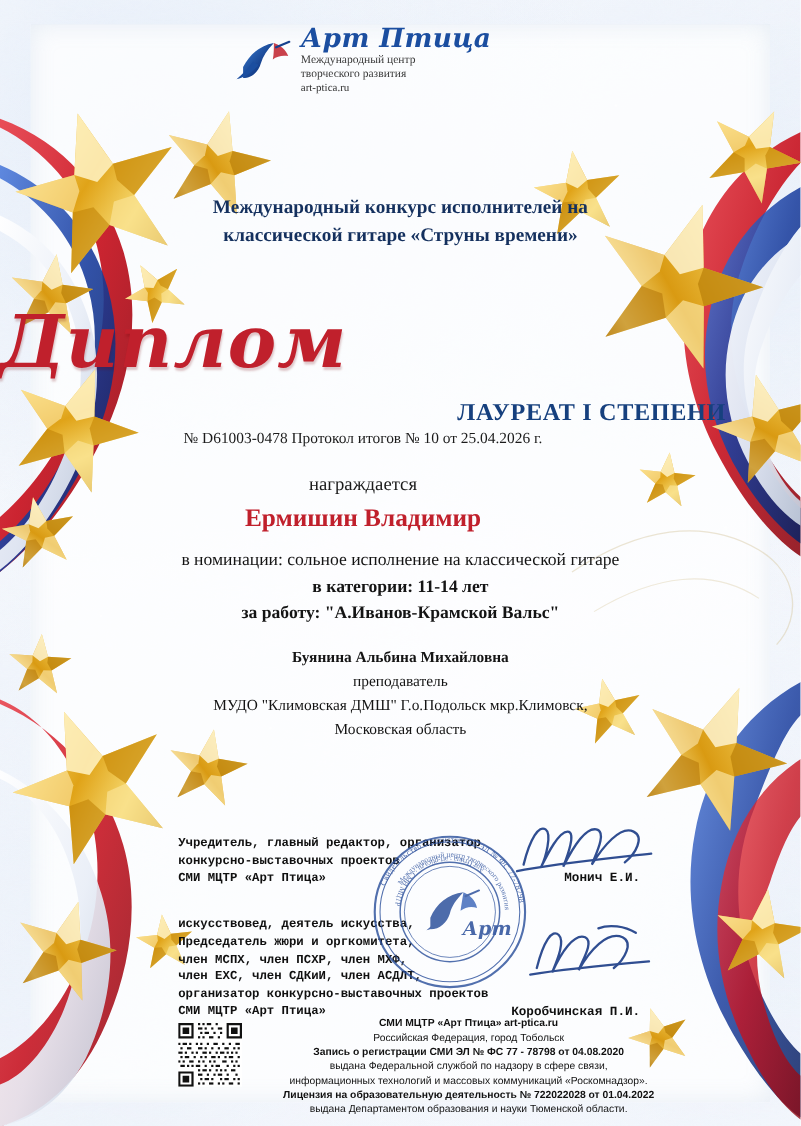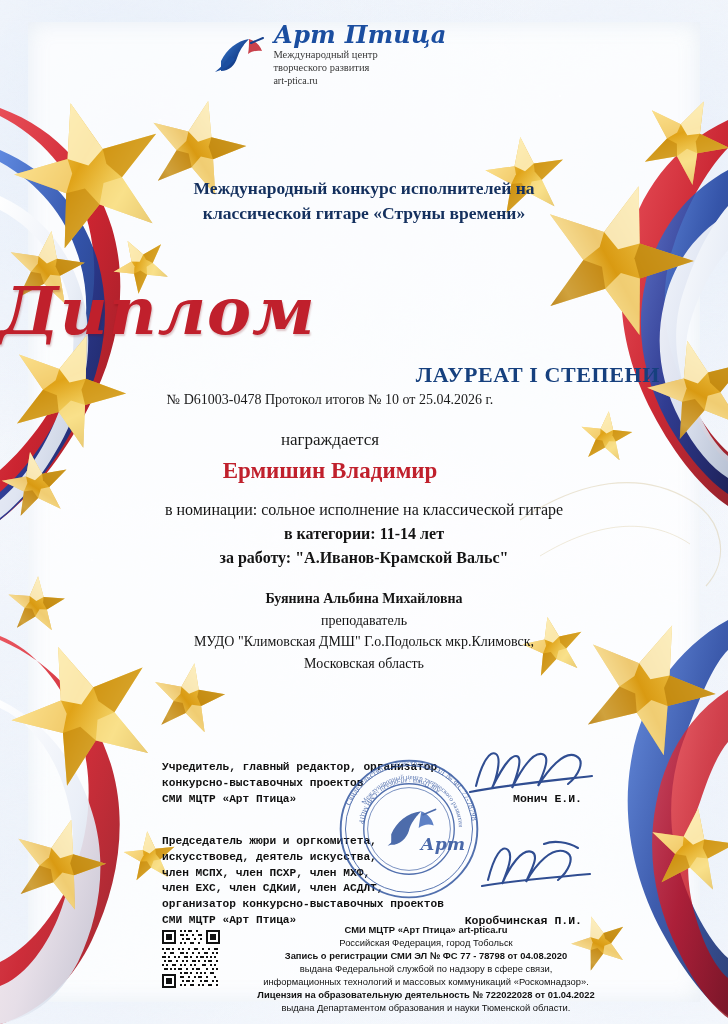--- a/index.html
+++ b/index.html
@@ -489,22 +489,22 @@
     </div>
 
     <div class="sig-block">
       <div class="sig-group first">
         <div class="lines">Учредитель, главный редактор, организатор</div>
         <div class="lines">конкурсно-выставочных проектов</div>
         <div class="lines">СМИ МЦТР «Арт Птица»</div>
         <div class="sig-name">Монич Е.И.</div>
       </div>
       <div class="sig-group">
+        <div class="lines">искусствовед, деятель искусства,</div>
         <div class="lines">Председатель жюри и оргкомитета,</div>
-        <div class="lines">искусствовед, деятель искусства,</div>
         <div class="lines">член МСПХ, член ПСХР, член МХФ,</div>
         <div class="lines">член ЕХС, член СДКиИ, член АСДЛТ,</div>
         <div class="lines">организатор конкурсно-выставочных проектов</div>
         <div class="lines">СМИ МЦТР «Арт Птица»</div>
         <div class="sig-name">Коробчинская П.И.</div>
       </div>
     </div>
 
     <svg class="qr" viewBox="0 0 29 29">
       <rect width="29" height="29" fill="#fff"></rect>

